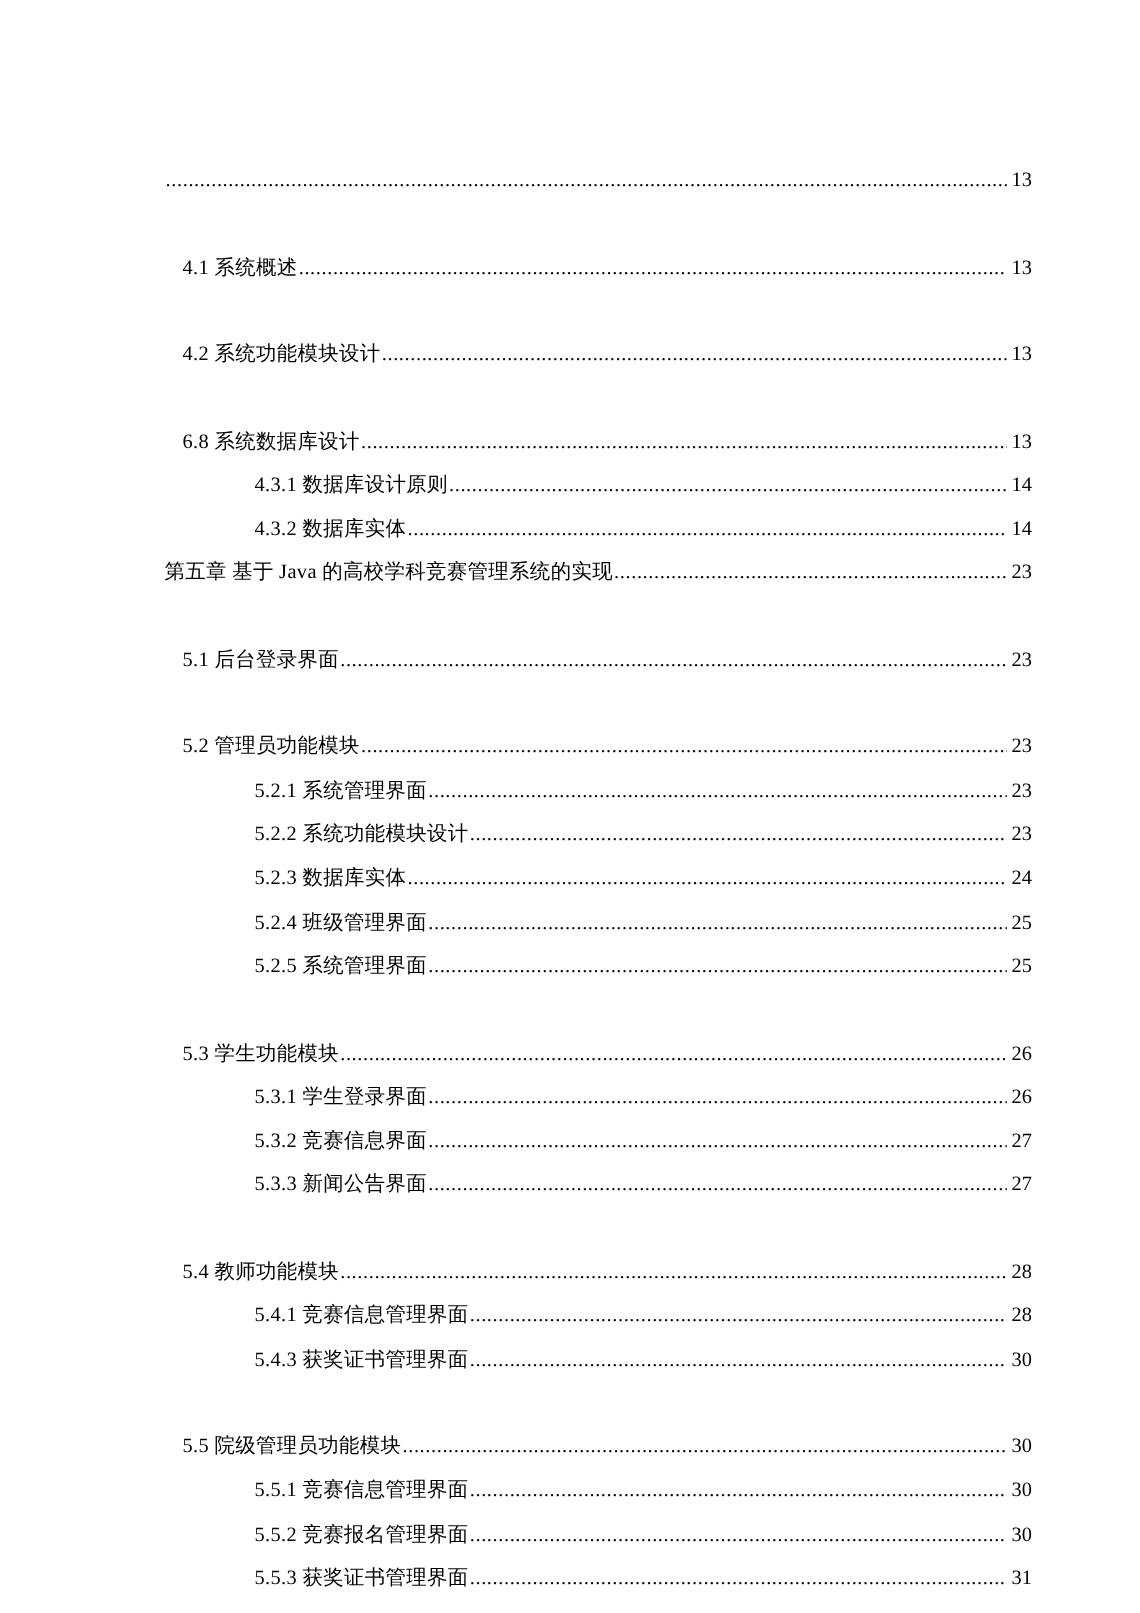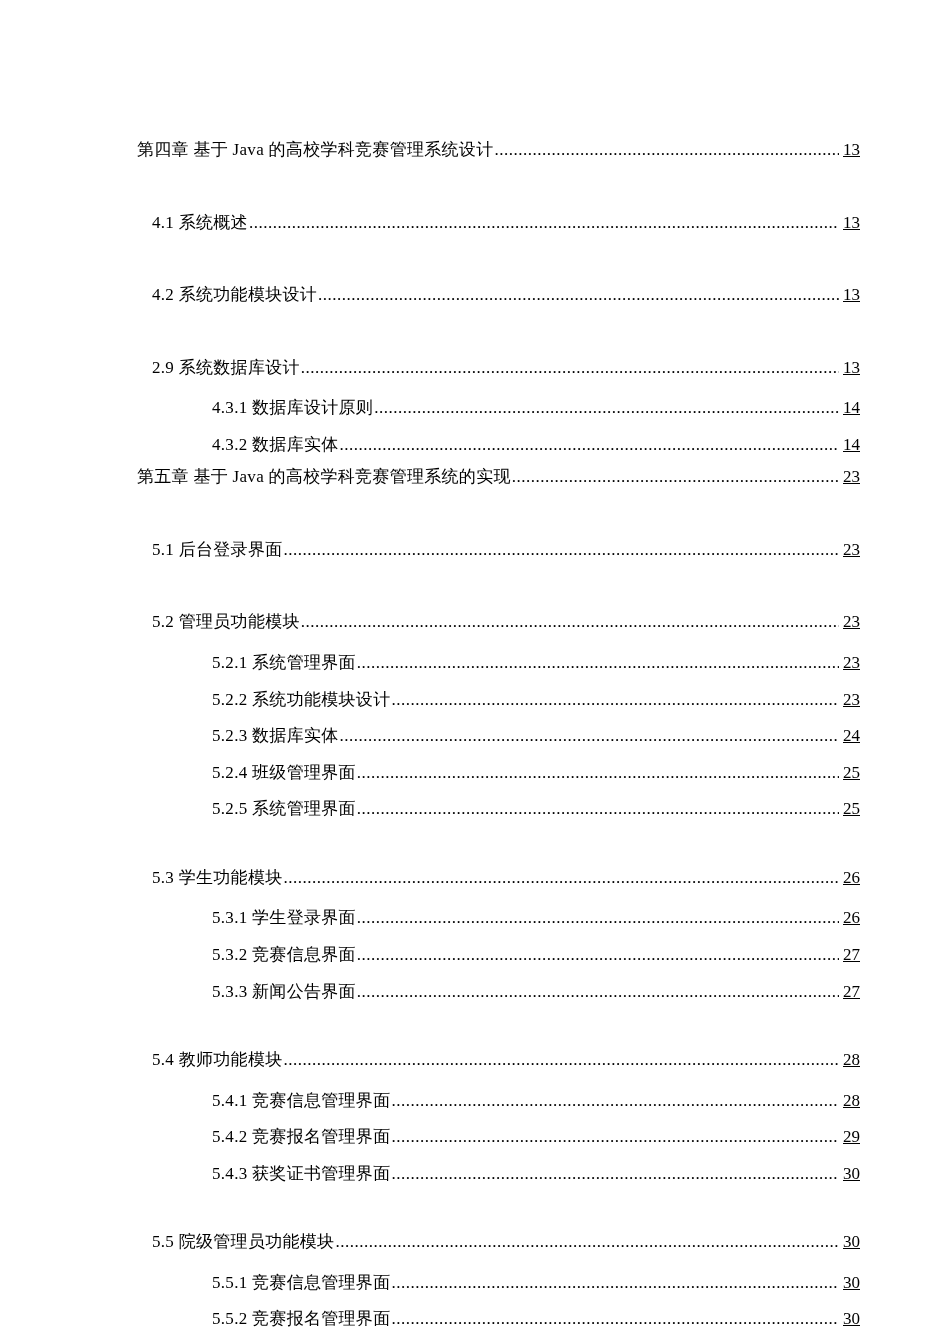--- a/index.html
+++ b/index.html
@@ -35,66 +35,64 @@
     .toc-entry {
       display: flex;
       align-items: baseline;
       height: 36.55px;
       font-size: 17px;
       line-height: 28px;
       white-space: nowrap;
     }
     .toc-entry.level-1 { padding-left: 0; }
     .toc-entry.level-2 { padding-left: 15px; margin-top: 36px; }
-    .toc-entry.level-3 { padding-left: 75px; align-items: center; }
+    .toc-entry.level-3 { padding-left: 75px; }
     .toc-label {
       flex: 0 0 auto;
       letter-spacing: 0.3px;
     }
     .toc-leader {
       flex: 1 1 auto;
       overflow: hidden;
       white-space: nowrap;
       margin: 0 1px;
       letter-spacing: 0.5px;
       color: #000;
     }
     .toc-leader::after {
       content: "....................................................................................................................................................................................................................................................................................................";
     }
     .toc-page {
       flex: 0 0 auto;
       text-align: right;
       min-width: 20px;
-      text-decoration: underline;
     }
   </style>
 </head>
 <body>
 
 <div class="page">
   <ul class="toc" id="toc-list">
 
   <li class="toc-entry level-1">
-    <span class="toc-label">第四章  基于 Java 的高校学科竞赛管理系统设计</span>
     <span class="toc-leader"></span>
     <span class="toc-page">13</span>
   </li>
       <li class="toc-entry level-2">
     <span class="toc-label">4.1 系统概述</span>
     <span class="toc-leader"></span>
     <span class="toc-page">13</span>
   </li>
       <li class="toc-entry level-2">
     <span class="toc-label">4.2 系统功能模块设计</span>
     <span class="toc-leader"></span>
     <span class="toc-page">13</span>
   </li>
       <li class="toc-entry level-2">
-    <span class="toc-label">2.9 系统数据库设计</span>
+    <span class="toc-label">6.8 系统数据库设计</span>
     <span class="toc-leader"></span>
     <span class="toc-page">13</span>
   </li>
       <li class="toc-entry level-3">
     <span class="toc-label">4.3.1 数据库设计原则</span>
     <span class="toc-leader"></span>
     <span class="toc-page">14</span>
   </li>
       <li class="toc-entry level-3">
     <span class="toc-label">4.3.2 数据库实体</span>
@@ -165,43 +163,43 @@
     <span class="toc-label">5.4 教师功能模块</span>
     <span class="toc-leader"></span>
     <span class="toc-page">28</span>
   </li>
       <li class="toc-entry level-3">
     <span class="toc-label">5.4.1 竞赛信息管理界面</span>
     <span class="toc-leader"></span>
     <span class="toc-page">28</span>
   </li>
       <li class="toc-entry level-3">
-    <span class="toc-label">5.4.2 竞赛报名管理界面</span>
-    <span class="toc-leader"></span>
-    <span class="toc-page">29</span>
-  </li>
-      <li class="toc-entry level-3">
     <span class="toc-label">5.4.3 获奖证书管理界面</span>
     <span class="toc-leader"></span>
     <span class="toc-page">30</span>
   </li>
       <li class="toc-entry level-2">
     <span class="toc-label">5.5 院级管理员功能模块</span>
     <span class="toc-leader"></span>
     <span class="toc-page">30</span>
   </li>
       <li class="toc-entry level-3">
     <span class="toc-label">5.5.1 竞赛信息管理界面</span>
     <span class="toc-leader"></span>
     <span class="toc-page">30</span>
   </li>
       <li class="toc-entry level-3">
     <span class="toc-label">5.5.2 竞赛报名管理界面</span>
     <span class="toc-leader"></span>
     <span class="toc-page">30</span>
+  </li>
+      <li class="toc-entry level-3">
+    <span class="toc-label">5.5.3 获奖证书管理界面</span>
+    <span class="toc-leader"></span>
+    <span class="toc-page">31</span>
   </li>
       <li class="toc-entry level-1">
     <span class="toc-leader"></span>
     <span class="toc-page">33</span>
   </li>
       <li class="toc-entry level-2">
     <span class="toc-label">6.1 系统测试的意义</span>
     <span class="toc-leader"></span>
     <span class="toc-page">33</span>
   </li>

